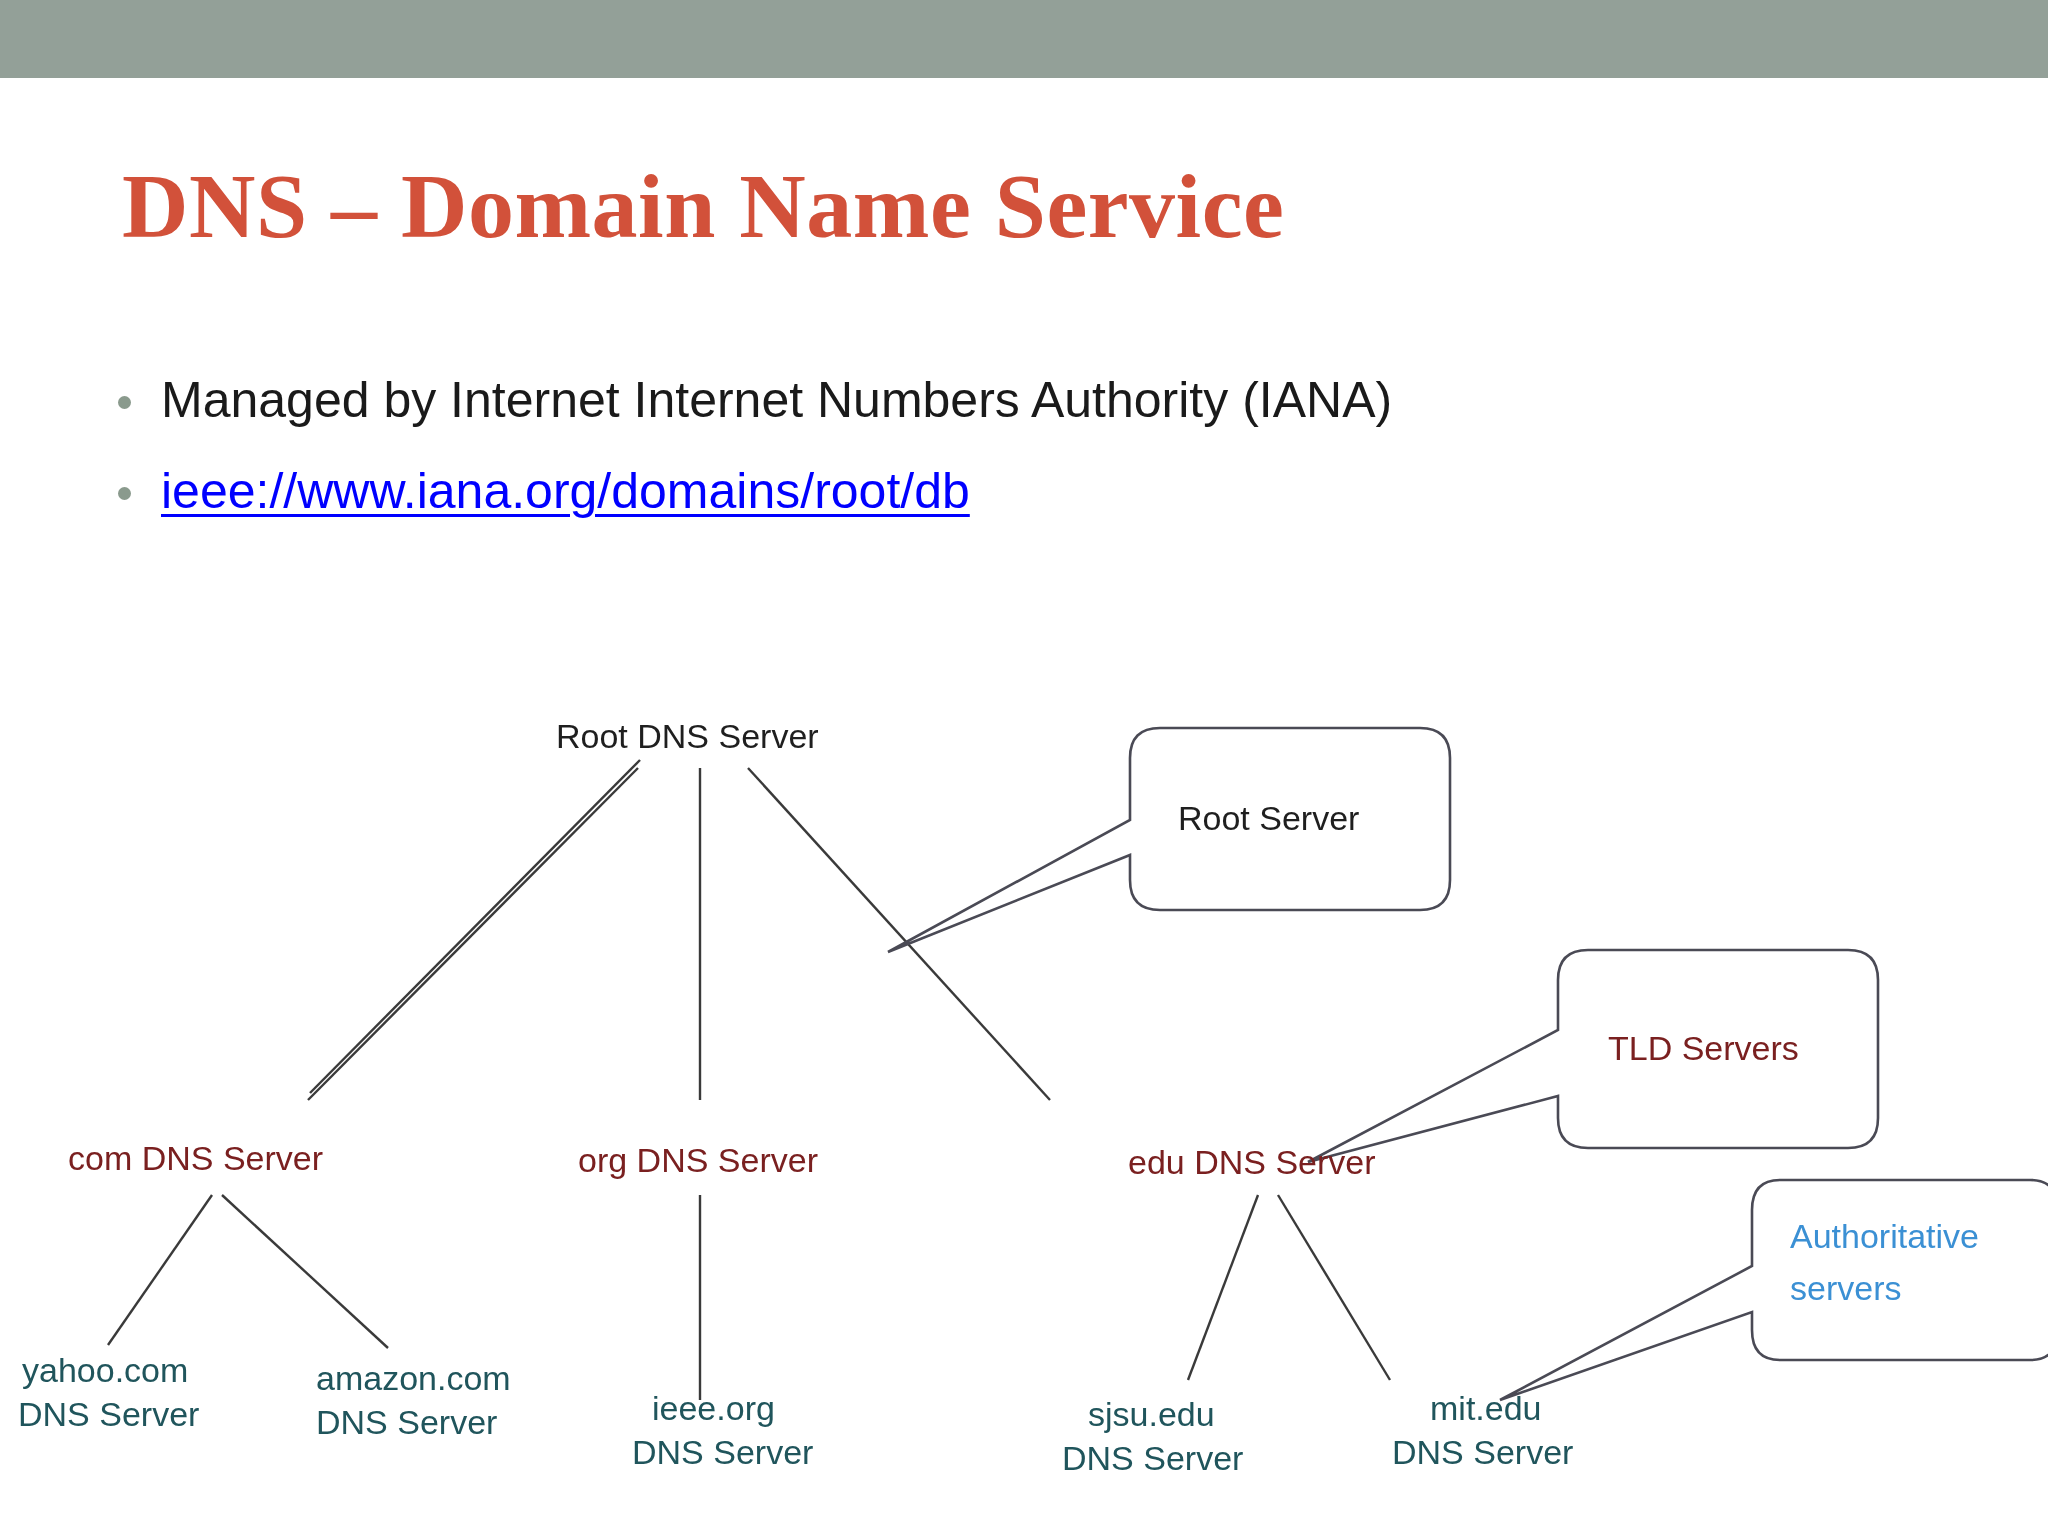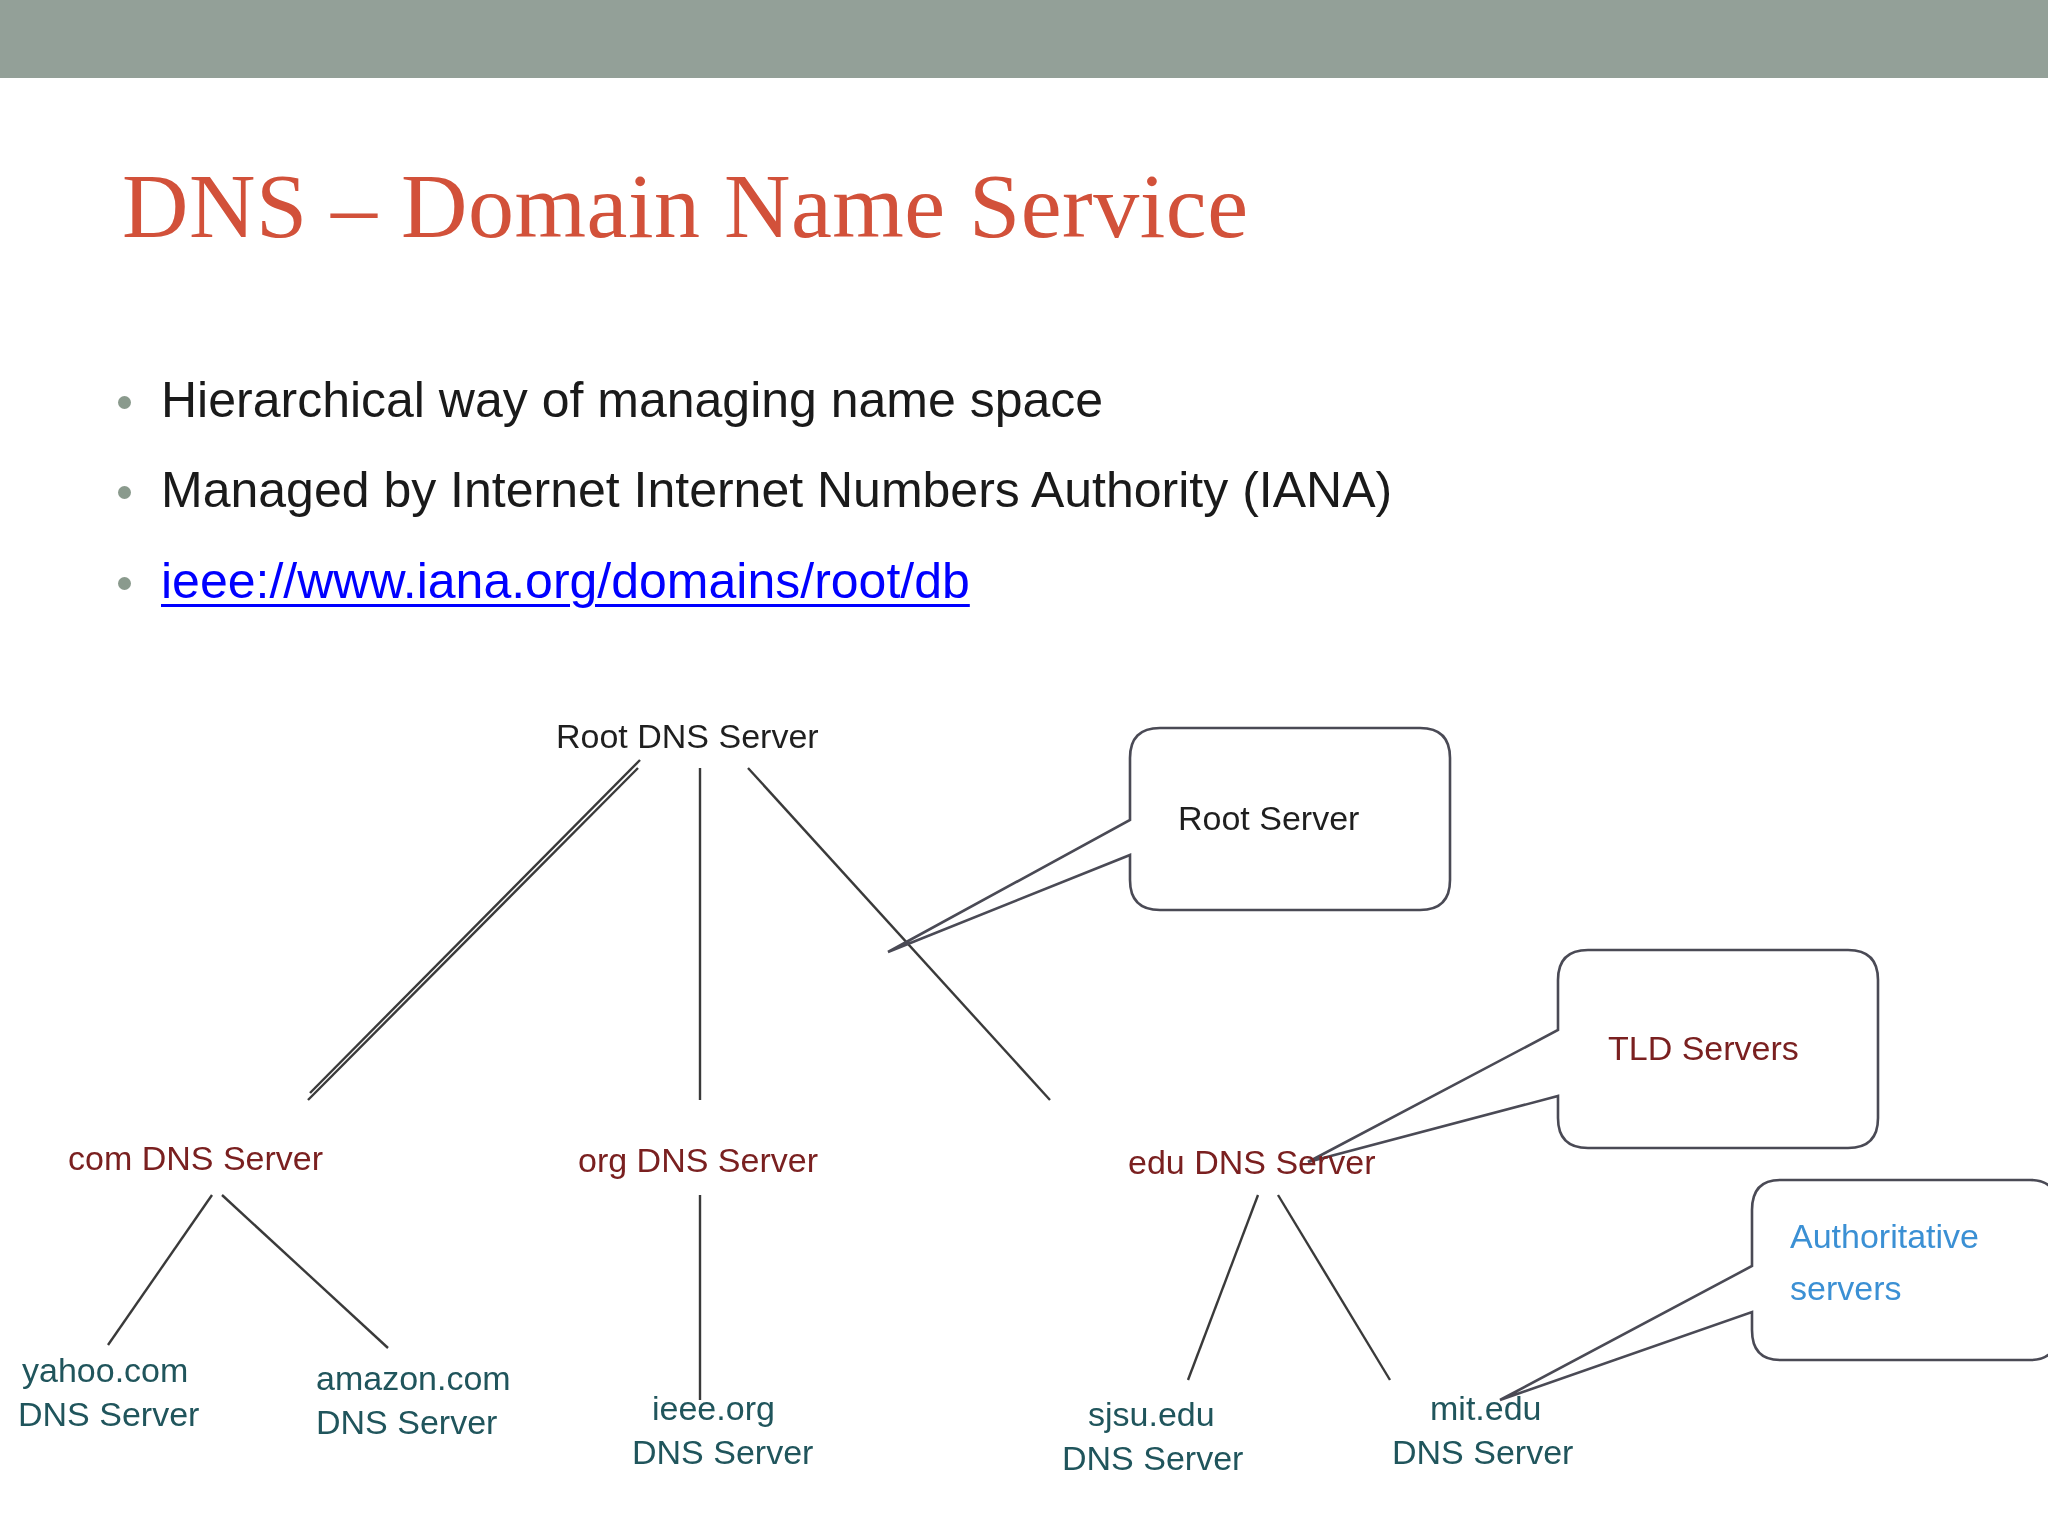--- a/index.html
+++ b/index.html
@@ -28,20 +28,21 @@
   .slide-title {
     position: absolute;
     left: 122px;
     top: 160px;
     font-family: "Liberation Serif", "DejaVu Serif", serif;
     font-size: 92px;
     line-height: 1.0;
     color: #d2513a;
     white-space: nowrap;
     letter-spacing: 0.5px;
+    font-weight: bold;
   }
 
   
   .bullets {
     position: absolute;
     left: 118px;
     top: 372px;
     width: 1800px;
   }
   .bullet-row {
@@ -111,24 +112,20 @@
 </style>
 </head>
 <body>
 
 <div class="top-band"></div>
 
 <div class="slide-title">DNS – Domain Name Service</div>
 
 <div class="bullets">
 
-  <div class="bullet-row">
-    <span class="bullet-dot"></span>
-    <span class="bullet-text">Hierarchical way of managing name space</span>
-  </div>
 
   <div class="bullet-row">
     <span class="bullet-dot"></span>
     <span class="bullet-text">Managed by Internet Internet Numbers Authority (IANA)</span>
   </div>
 
   <div class="bullet-row">
     <span class="bullet-dot"></span>
     <span class="bullet-link">ieee://www.iana.org/domains/root/db</span>
   </div>

